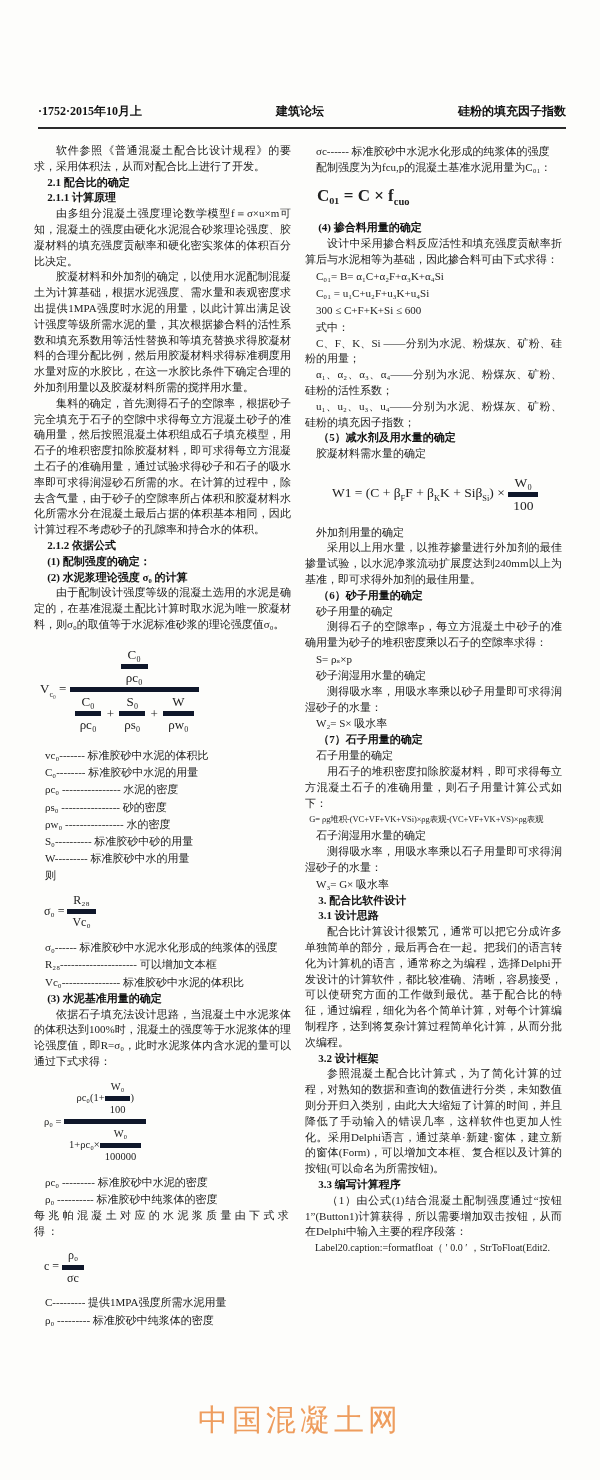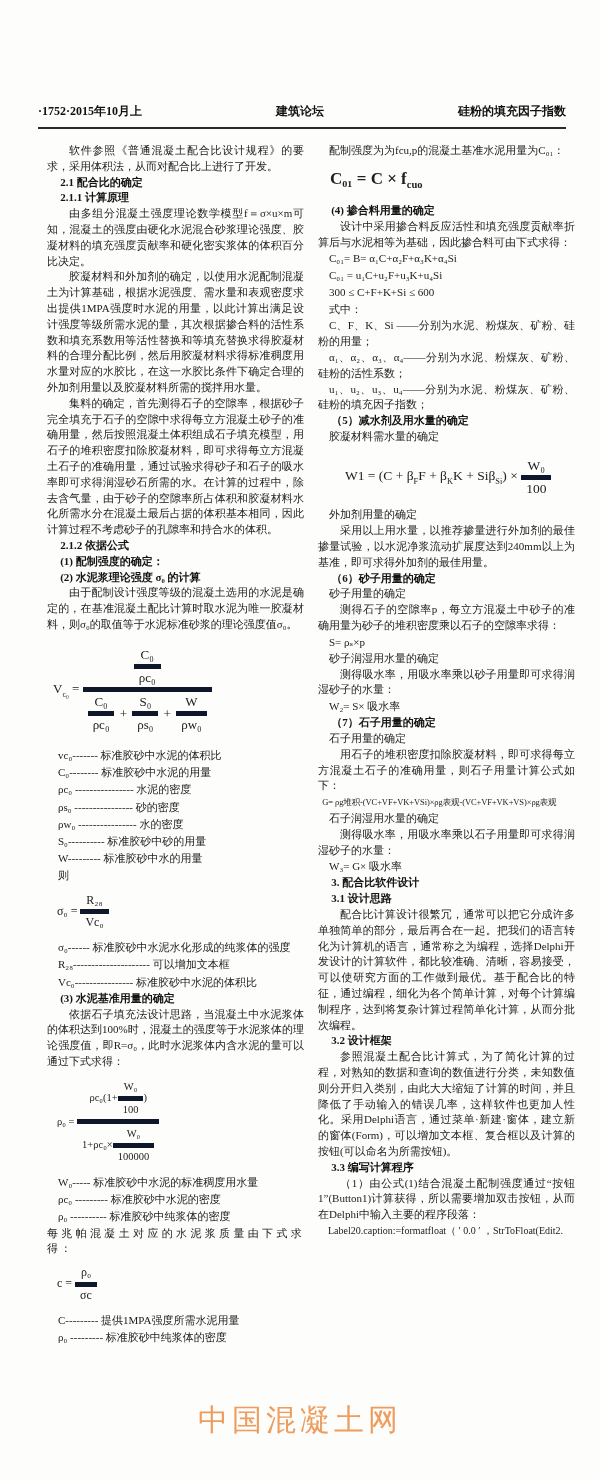--- a/index.html
+++ b/index.html
@@ -11,21 +11,21 @@
   .page-header{
     position:absolute;top:103px;left:38px;width:528px;
     display:flex;justify-content:space-between;align-items:baseline;
     font-size:12px;font-weight:bold;color:#111;
   }
   .header-rule{
     position:absolute;top:127px;left:38px;width:528px;
     border-top:2.5px solid #2b2b2b;height:0;
   }
   .content{
-    position:absolute;top:143px;left:47px;width:528px;
+    position:absolute;top:143px;left:34px;width:528px;
     display:flex;gap:14px;
   }
   .col{width:257px;font-size:11px;line-height:15.8px;text-align:justify;}
   .col p{margin:0;}
   .p  {text-indent:2em;}
   .p1 {text-indent:1em;}
   .h  {text-indent:1.2em;font-weight:bold;color:#141414;}
   .sym{text-indent:1em;line-height:17.2px;}
   .fm {text-indent:1em;line-height:17px;}
   .spread{text-indent:0;letter-spacing:2.2px;}
@@ -129,39 +129,39 @@
       <span class="frac">
         <span class="num">
           <span>ρc₀(1+</span><span class="frac"><span class="num">W₀</span><span class="den">100</span></span><span>)</span>
         </span>
         <span class="den">
           <span>1+ρc₀×</span><span class="frac"><span class="num">W₀</span><span class="den">100000</span></span>
         </span>
       </span>
     </div>
 
-    <p class="sym">W₀----- 标准胶砂中水泥的标准稠度用水量</p>
     <p class="sym">ρc₀ --------- 标准胶砂中水泥的密度</p>
     <p class="sym">ρ₀ ---------- 标准胶砂中纯浆体的密度</p>
 
     <p class="p1 spread">每兆帕混凝土对应的水泥浆质量由下式求得：</p>
 
     <div class="formula f-mid">
       <span>c</span><span> = </span>
       <span class="frac">
         <span class="num">ρ₀</span>
         <span class="den">σc</span>
       </span>
     </div>
 
     <p class="sym">C--------- 提供1MPA强度所需水泥用量</p>
     <p class="sym">ρ₀ --------- 标准胶砂中纯浆体的密度</p>
   </div>
 
   <div class="col">
+    <p class="sym">σc------ 标准胶砂中水泥水化形成的纯浆体的强度</p>
     <p class="p1">配制强度为为fcu,p的混凝土基准水泥用量为C₀₁：</p>
 
     <div class="formula f-c01">
       <span>C₀₁ = C × f</span><sub>cuo</sub>
     </div>
 
     <p class="h">(4) 掺合料用量的确定</p>
     <p class="p">设计中采用掺合料反应活性和填充强度贡献率折算后与水泥相等为基础，因此掺合料可由下式求得：</p>
     <p class="fm">C₀₁= B= α₁C+α₂F+α₃K+α₄Si</p>
     <p class="fm">C₀₁ = u₁C+u₂F+u₃K+u₄Si</p>

